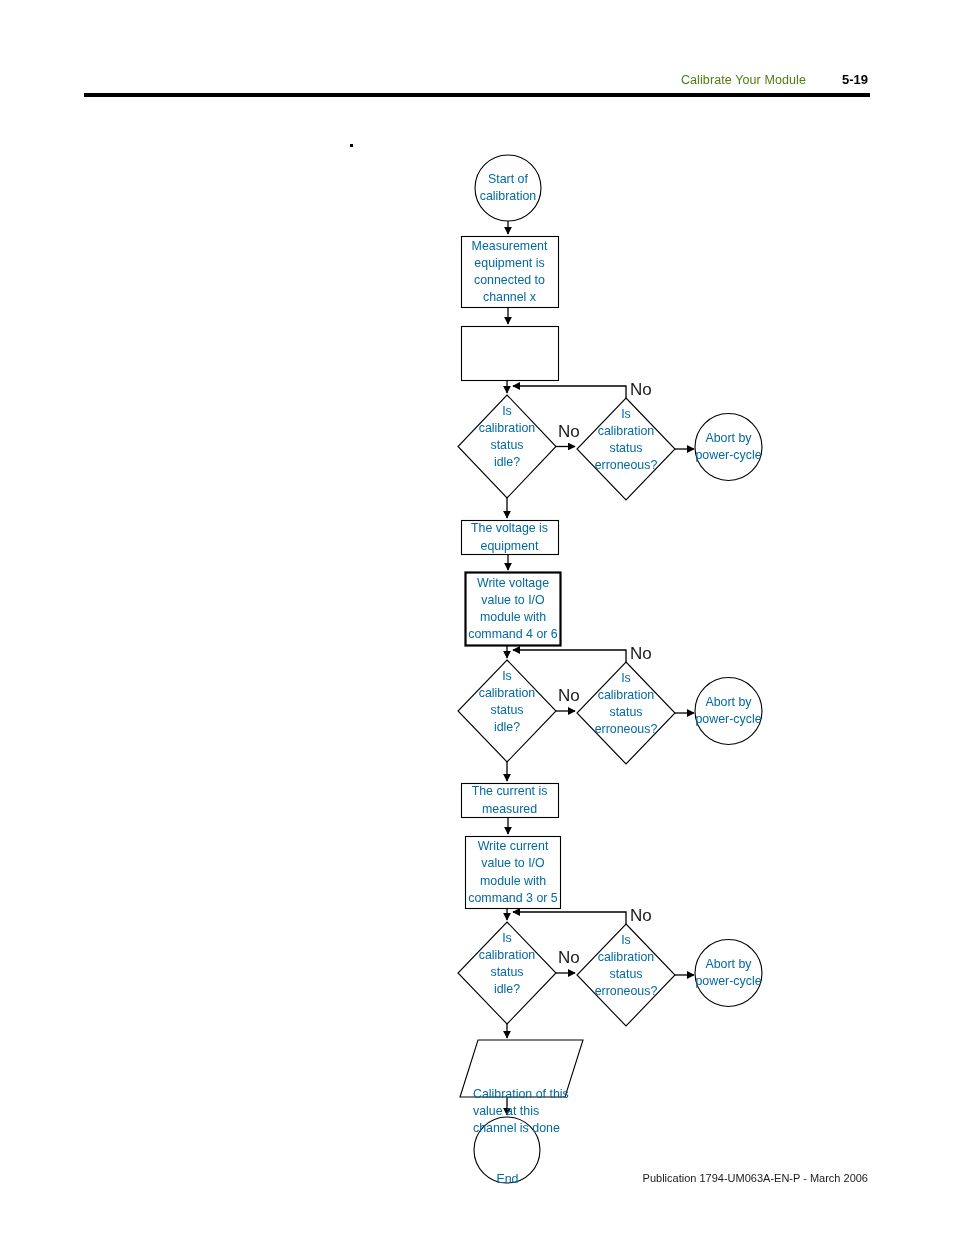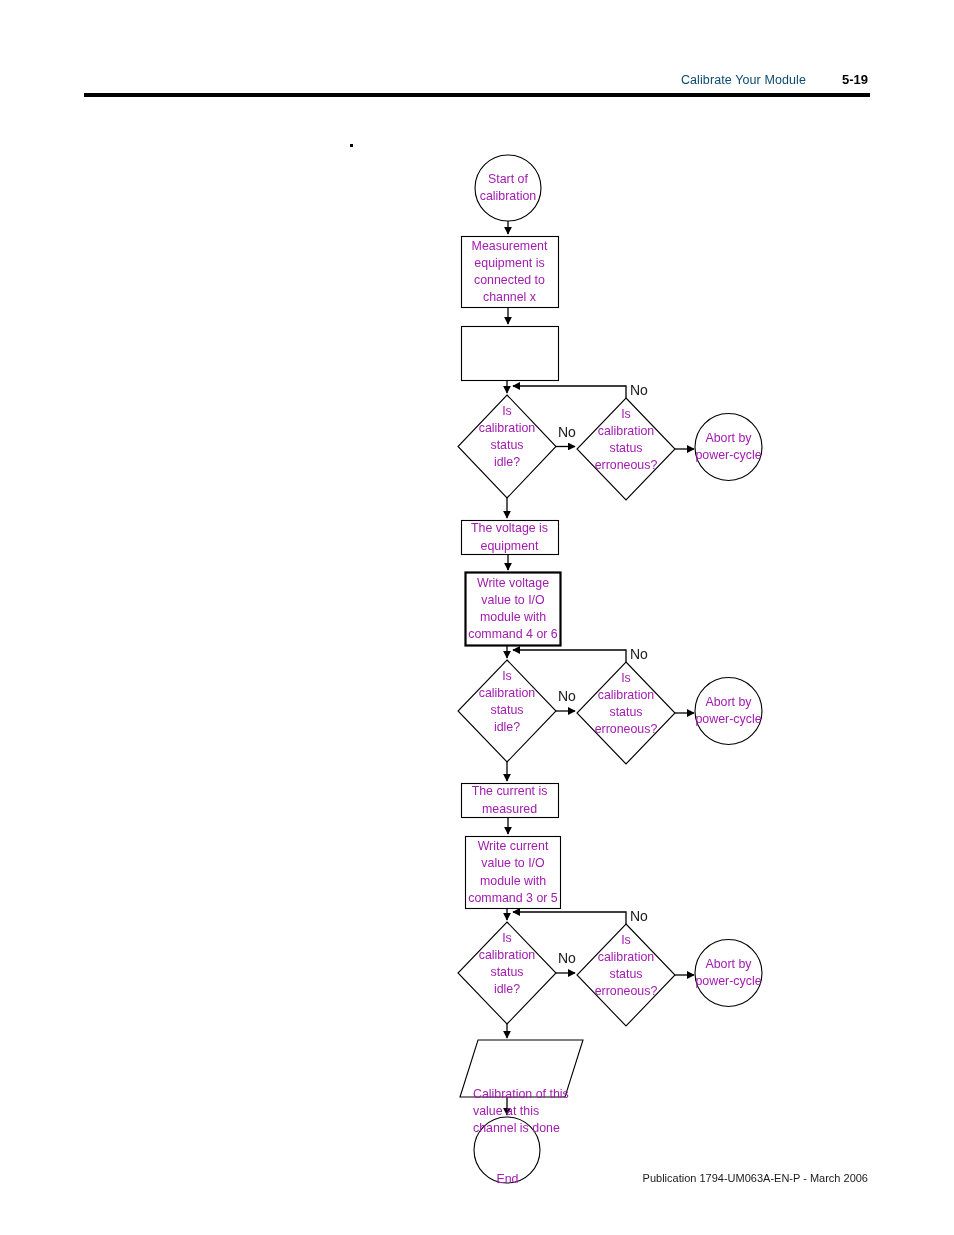--- a/index.html
+++ b/index.html
@@ -21,21 +21,21 @@
     position: absolute;
     left: 0; top: 0;
     width: 954px;
     height: 110px;
   }
   .header-title {
     position: absolute;
     right: 148px;
     top: 73px;
     font-size: 12.5px;
-    color: #0c4a6e;
+    color: #4d7c0f;
     letter-spacing: 0.1px;
     white-space: nowrap;
     margin-left: 13px;
   }
   .header-page-no {
     position: absolute;
     right: 86px;
     top: 72px;
     font-size: 13px;
     font-weight: bold;
@@ -84,27 +84,27 @@
   }
   .fc-label {
     position: absolute;
     box-sizing: border-box;
     display: flex;
     align-items: center;
     justify-content: center;
     text-align: center;
     font-size: 12.4px;
     line-height: 17.2px;
-    color: #a21caf;
+    color: #0369a1;
     pointer-events: none;
     white-space: pre-line;
   }
   .edge-label {
     position: absolute;
-    font-size: 14px;
+    font-size: 17px;
     line-height: 14px;
     color: #1a1a1a;
     white-space: nowrap;
   }
 </style>
 </head>
 <body>
 
 <div class="page-header">
   <div class="header-title">Calibrate Your Module</div>

